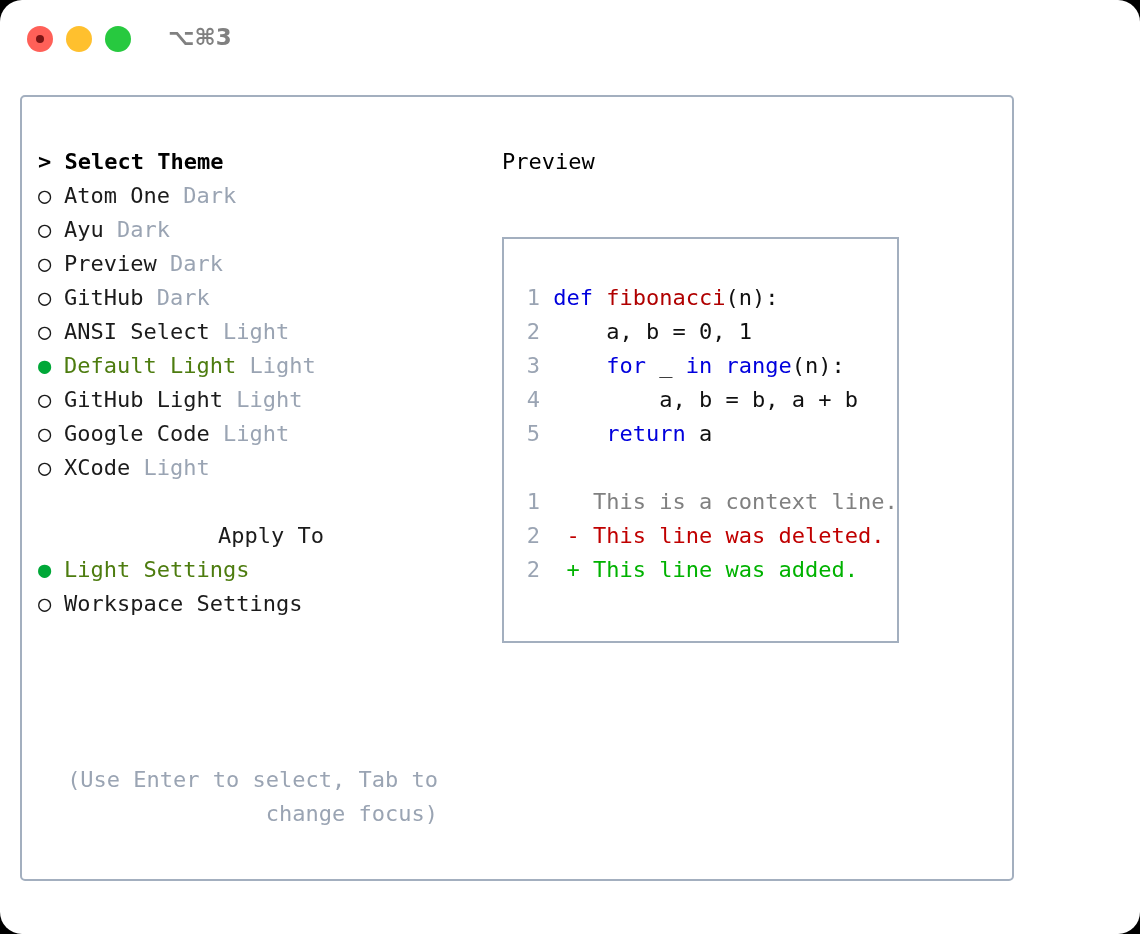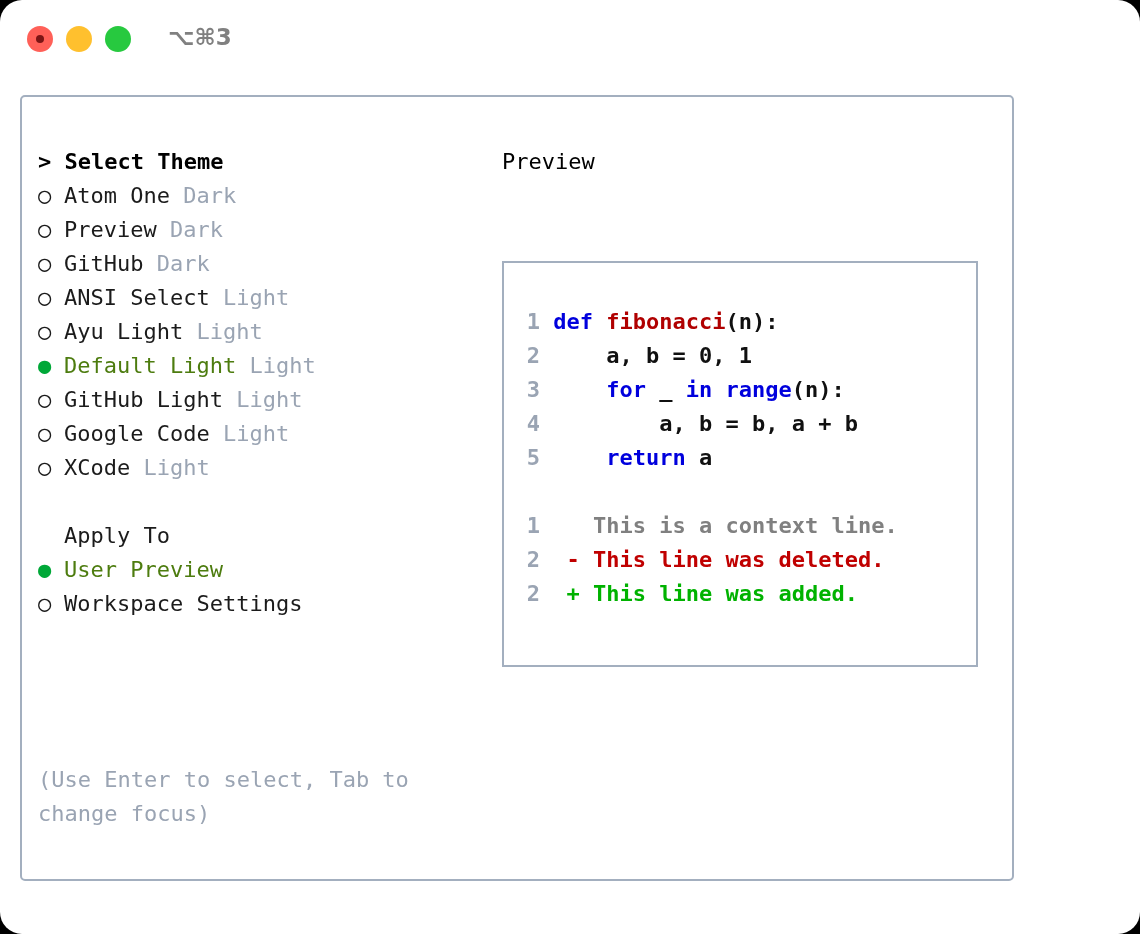--- a/index.html
+++ b/index.html
@@ -107,55 +107,56 @@
     content: "●";
     color: #00a838;
   }
   .sel-label { color: #4d7c0f; }
   .tag {
     color: #9aa4b3;
   }
   .spacer { height: 34px; }
   #apply-heading {
     padding-left: 26px;
+    text-align: center;
   }
   #hint {
     position: absolute;
     left: 16px;
     top: 666px;
     width: 400px;
     font-size: 22px;
     line-height: 34px;
     color: #9aa4b3;
     white-space: pre-wrap;
+    text-align: right;
   }
 
   
   #right-col {
     position: absolute;
     left: 480px;
     top: 48px;
     width: 490px;
   }
   #preview-title {
     font-size: 22px;
     font-weight: normal;
     color: #000000;
     line-height: 34px;
   }
   #preview-box {
     position: absolute;
     left: 0px;
-    top: 116px;
-    width: 476px;
+    top: 92px;
+    width: 397px;
     height: 406px;
     border: 2px solid #a3afbf;
     box-sizing: border-box;
     background: #ffffff;
-    font-weight: bold;
   }
   #code-area {
     position: absolute;
     left: 12px;
     top: 42px;
     font-size: 22px;
     line-height: 34px;
     white-space: pre;
   }
   .cline { height: 34px; }
@@ -185,33 +186,33 @@
     <div class="light" id="light-max"></div>
     <div id="shortcut">⌥⌘3</div>
   </div>
 
   <div id="dialog">
 
     <div id="left-col">
       <div class="row hdr">&gt; Select Theme</div>
       <div id="theme-list">
           <div class="row"><span class="marker bullet-empty"></span><span>Atom One</span><span> </span><span class="tag">Dark</span></div>
+          <div class="row"><span class="marker bullet-empty"></span><span>Ayu</span><span> </span><span class="tag">Dark</span></div>
           <div class="row"><span class="marker bullet-empty"></span><span>Preview</span><span> </span><span class="tag">Dark</span></div>
           <div class="row"><span class="marker bullet-empty"></span><span>GitHub</span><span> </span><span class="tag">Dark</span></div>
           <div class="row"><span class="marker bullet-empty"></span><span>ANSI Select</span><span> </span><span class="tag">Light</span></div>
-          <div class="row"><span class="marker bullet-empty"></span><span>Ayu Light</span><span> </span><span class="tag">Light</span></div>
           <div class="row"><span class="marker bullet-full"></span><span class="sel-label">Default Light</span><span> </span><span class="tag">Light</span></div>
           <div class="row"><span class="marker bullet-empty"></span><span>GitHub Light</span><span> </span><span class="tag">Light</span></div>
           <div class="row"><span class="marker bullet-empty"></span><span>Google Code</span><span> </span><span class="tag">Light</span></div>
           <div class="row"><span class="marker bullet-empty"></span><span>XCode</span><span> </span><span class="tag">Light</span></div>
         </div>
       <div class="spacer"></div>
       <div class="row" id="apply-heading">Apply To</div>
       <div id="apply-list">
-          <div class="row"><span class="marker bullet-full"></span><span class="sel-label">User Preview</span></div>
+          <div class="row"><span class="marker bullet-full"></span><span class="sel-label">Light Settings</span></div>
           <div class="row"><span class="marker bullet-empty"></span><span>Workspace Settings</span></div>
         </div>
     </div>
 
     <div id="hint">(Use Enter to select, Tab to change focus)</div>
 
     <div id="right-col">
       <div id="preview-title">Preview</div>
       <div id="preview-box">
         <div id="code-area"><div class="cline"><span class="ln">1</span><span> </span><span class="kw">def </span><span class="fn">fibonacci</span><span class="plain">(n):</span></div><div class="cline"><span class="ln">2</span><span> </span><span class="plain">    a, b = 0, 1</span></div><div class="cline"><span class="ln">3</span><span> </span><span class="plain">    </span><span class="kw">for</span><span class="plain"> _ </span><span class="kw">in </span><span class="kw">range</span><span class="plain">(n):</span></div><div class="cline"><span class="ln">4</span><span> </span><span class="plain">        a, b = b, a + b</span></div><div class="cline"><span class="ln">5</span><span> </span><span class="plain">    </span><span class="kw">return</span><span class="plain"> a</span></div><div class="blank-line"> </div><div class="cline"><span class="ln">1</span><span>  </span><span class="ctx"> </span><span> </span><span class="ctx">This is a context line.</span></div><div class="cline"><span class="ln">2</span><span>  </span><span class="del">-</span><span> </span><span class="del">This line was deleted.</span></div><div class="cline"><span class="ln">2</span><span>  </span><span class="add">+</span><span> </span><span class="add">This line was added.</span></div></div>

